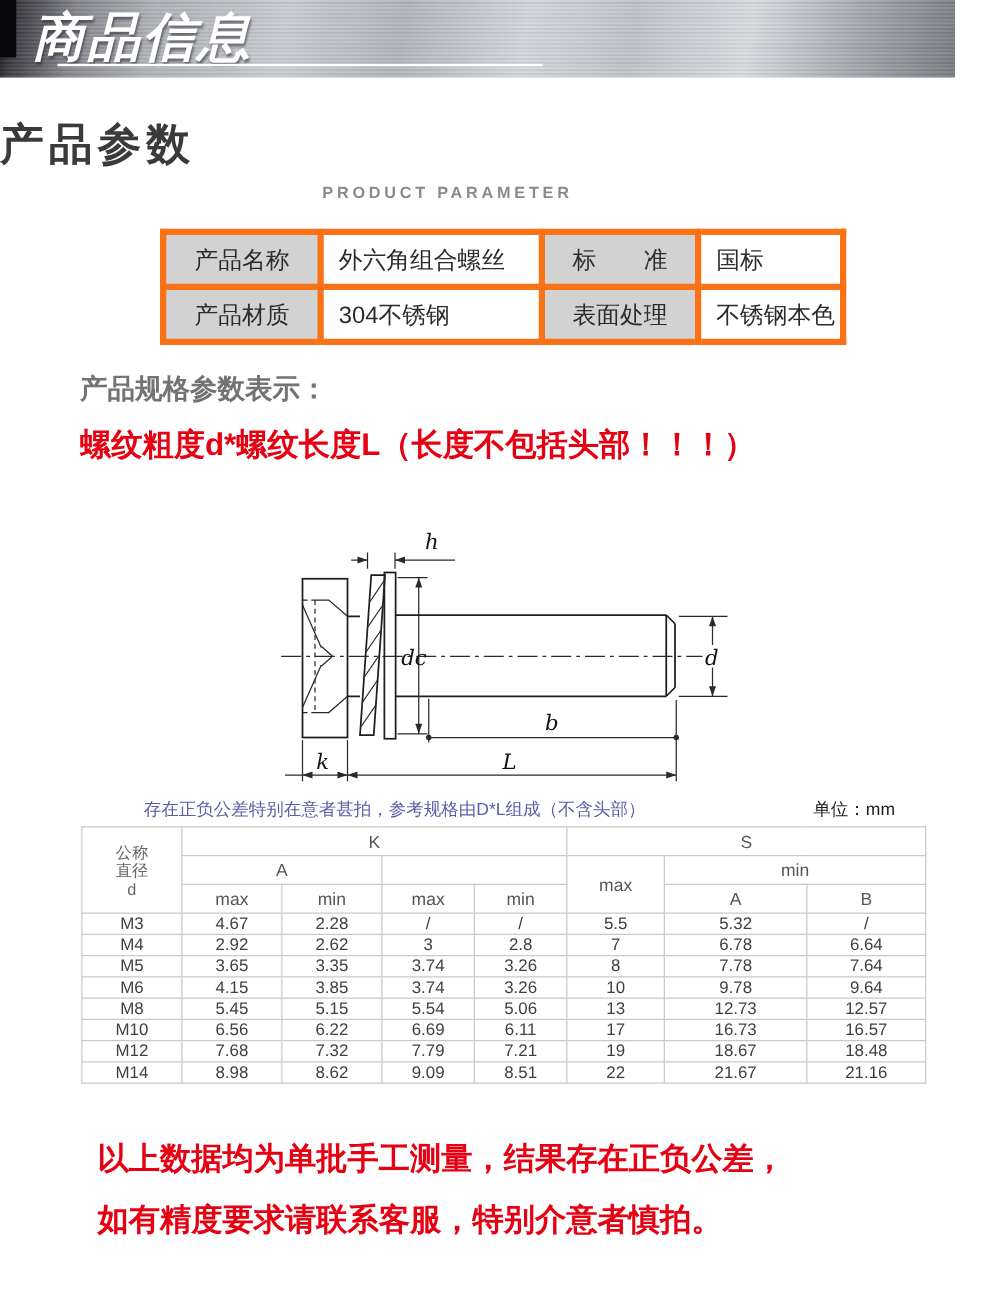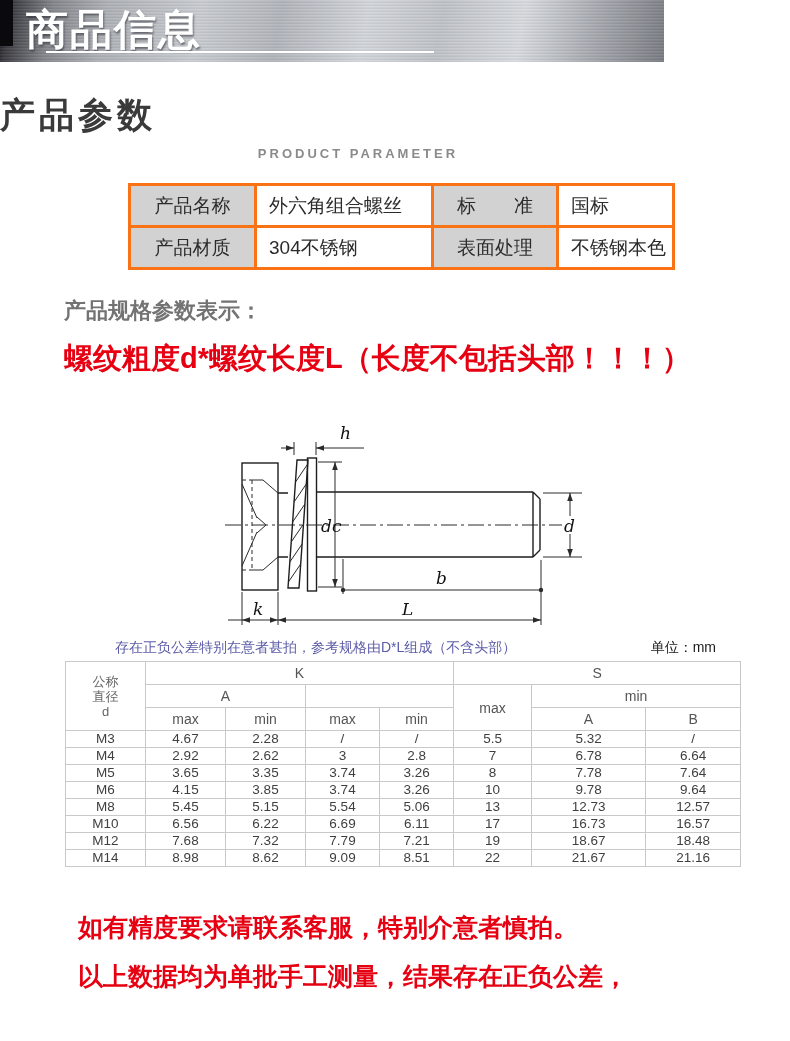--- a/index.html
+++ b/index.html
@@ -1,46 +1,46 @@
 <!DOCTYPE html>
 <html><head>
 <meta charset="utf-8">
 <style>
   html,body{margin:0;padding:0;background:#fff;}
   #page{position:relative;width:790px;height:1041px;background:#fff;overflow:hidden;
         font-family:"Liberation Sans",sans-serif;}
 
   
-  .banner{position:absolute;left:0;top:0;width:664px;height:62px;
+  .banner{position:absolute;left:0;top:0;width:764px;height:62px;
     background:linear-gradient(100deg,#0b0b0d 0%,#3a3a40 2%,#84868c 8%,#aeb1b6 16%,
-      #c9ccd1 30%,#b2b5bb 42%,#d3d6db 55%,#c0c3c8 66%,#d8dbdf 78%,#a6a9af 89%,#85888e 97%,#787b81 100%);}
+      #c9ccd1 30%,#b2b5bb 42%,#d3d6db 55%,#c0c3c8 66%,#d8dbdf 78%,#a6a9af 89%,#85888e 97%,#787b81 100%);font-style:italic;}
   .banner::after{content:"";position:absolute;inset:0;
     background:repeating-linear-gradient(180deg,rgba(255,255,255,.07) 0 1px,rgba(0,0,0,.05) 2px 3px);}
   .corner-block{position:absolute;left:0;top:0;width:13px;height:46px;background:#0a0a0c;z-index:2;}
   .banner-title{position:absolute;left:26px;top:2px;font-size:42px;font-weight:bold;color:#ffffff;
     letter-spacing:2px;z-index:2;text-shadow:1px 2px 2px rgba(40,40,50,.55);}
   .banner-sub{position:absolute;left:200px;top:24px;font-size:21px;color:rgba(255,255,255,.93);
     letter-spacing:1px;word-spacing:10px;z-index:2;text-shadow:1px 1px 1px rgba(60,60,70,.4);}
   .banner-underline{position:absolute;left:46px;top:51px;width:388px;height:2px;background:#fff;z-index:2;}
 
   
   .page-title{position:absolute;left:0;top:92px;width:790px;
     font-size:35px;font-weight:bold;color:#3a3a3a;letter-spacing:4px;}
   .page-subtitle{position:absolute;left:0;top:146px;width:716px;text-align:center;
     font-size:13px;font-weight:bold;color:#8a8a8a;letter-spacing:3px;}
 
   
   .info-table{position:absolute;left:128px;top:183px;border-collapse:collapse;table-layout:fixed;width:544px;}
-  .info-table td{border:3px solid #f97316;height:39px;font-size:19px;color:#2b2b2b;
+  .info-table td{border:5px solid #f97316;height:39px;font-size:19px;color:#2b2b2b;
     padding:0 0 0 12px;text-align:left;background:#fff;white-space:nowrap;overflow:hidden;}
   .info-table td.lbl{background:#d2d2d2;text-align:center;padding:0;}
 
   
   .spec-heading{position:absolute;left:64px;top:296px;font-size:22px;font-weight:bold;color:#737373;}
-  .spec-formula{position:absolute;left:64px;top:339px;font-size:29px;font-weight:bold;color:#e60012;}
+  .spec-formula{position:absolute;left:64px;top:339px;font-size:25px;font-weight:bold;color:#e60012;}
 
   
   .diagram{position:absolute;left:200px;top:422px;width:400px;height:215px;}
   .diagram svg{display:block;}
   .dline{stroke:#2a2a2a;stroke-width:1;fill:none;}
   .dthick{stroke:#1e1e1e;stroke-width:1.4;fill:none;}
   .dfill{fill:#2a2a2a;stroke:none;}
   .dlabel{font-family:"DejaVu Serif",serif;font-style:italic;font-size:17px;fill:#111;}
 
   
@@ -269,17 +269,17 @@
           <td>9.09</td>
           <td>8.51</td>
           <td>22</td>
           <td>21.67</td>
           <td>21.16</td>
         </tr>
       </tbody>
   </table>
 
   <div class="footer-note">
+    <div>以上数据均为单批手工测量，结果存在正负公差，</div>
     <div>如有精度要求请联系客服，特别介意者慎拍。</div>
-    <div>以上数据均为单批手工测量，结果存在正负公差，</div>
   </div>
 
 </div>
 
 </body></html>

